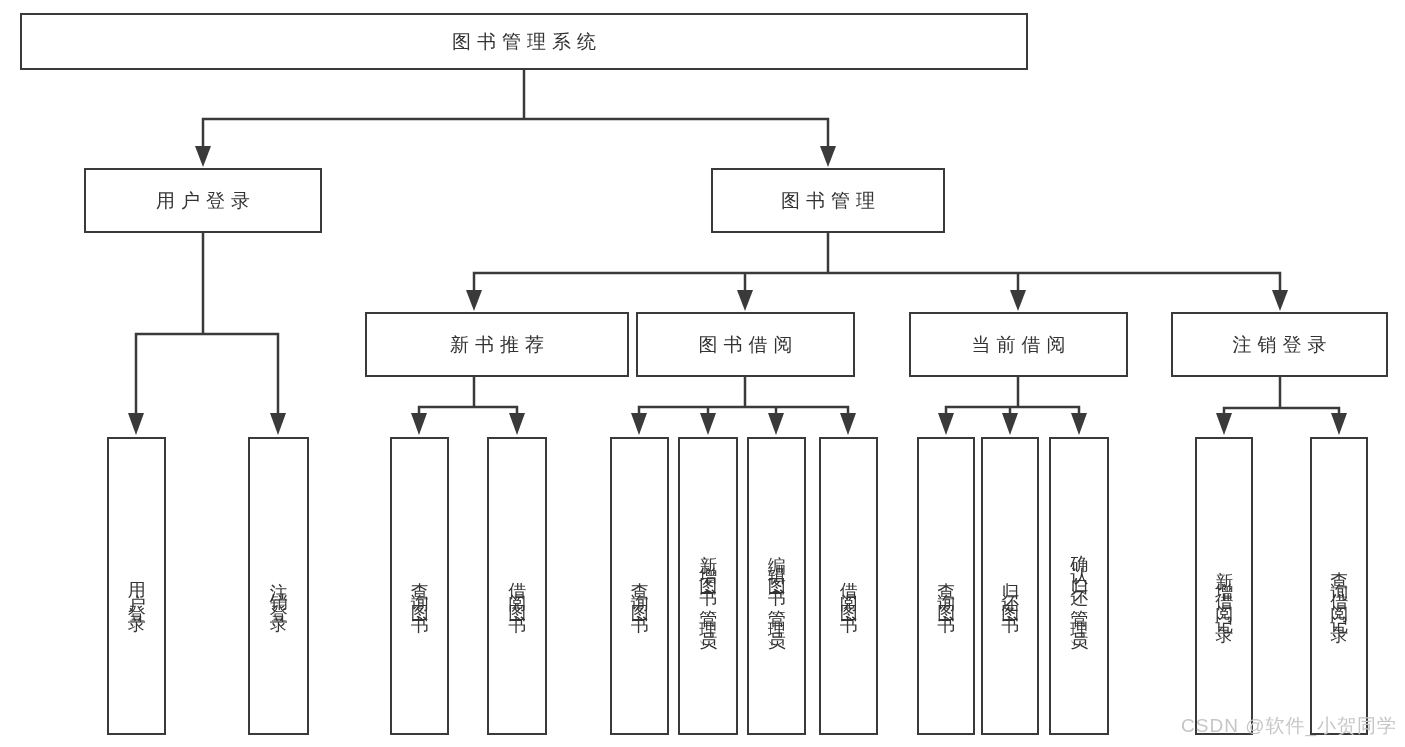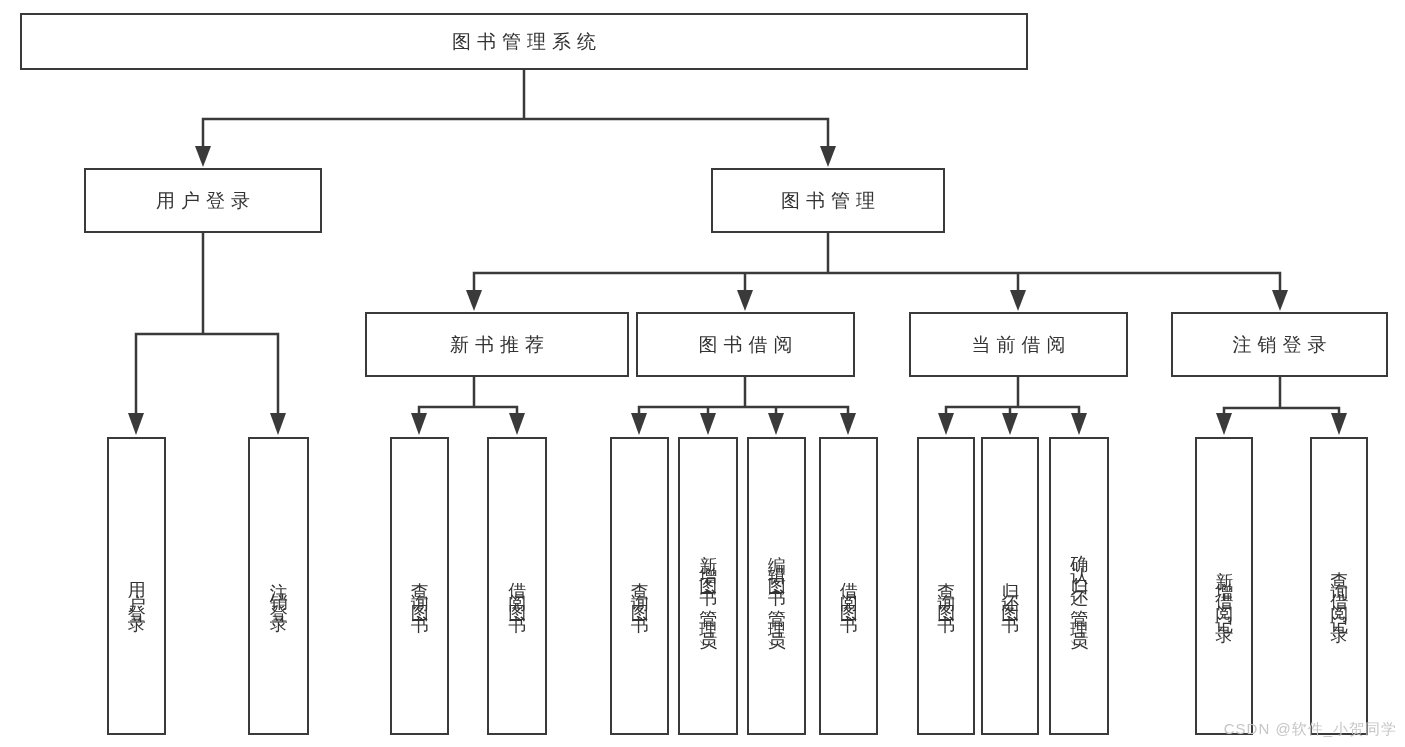--- a/index.html
+++ b/index.html
@@ -16,21 +16,21 @@
     font-size:19px; color:#333333; letter-spacing:6px; padding-left:6px;
     white-space:nowrap;
   }
   .vlabel {
     writing-mode:vertical-rl; text-orientation:mixed;
     font-size:18px; line-height:1.15; letter-spacing:11px; padding-top:8px;
     color:#333333; white-space:nowrap;
   }
   .watermark {
     position:absolute; right:8px; bottom:8px; z-index:5;
-    font-size:15px; letter-spacing:1px; color:#c6c6c6; white-space:nowrap;
+    font-size:19px; letter-spacing:1px; color:#c6c6c6; white-space:nowrap;
   }
 </style>
 </head>
 <body>
 
 <div class="stage">
 
   <svg width="1405" height="747" viewBox="0 0 1405 747">
     <g stroke="#3a3a3a" stroke-width="2.5" fill="none" stroke-linecap="square">
 

